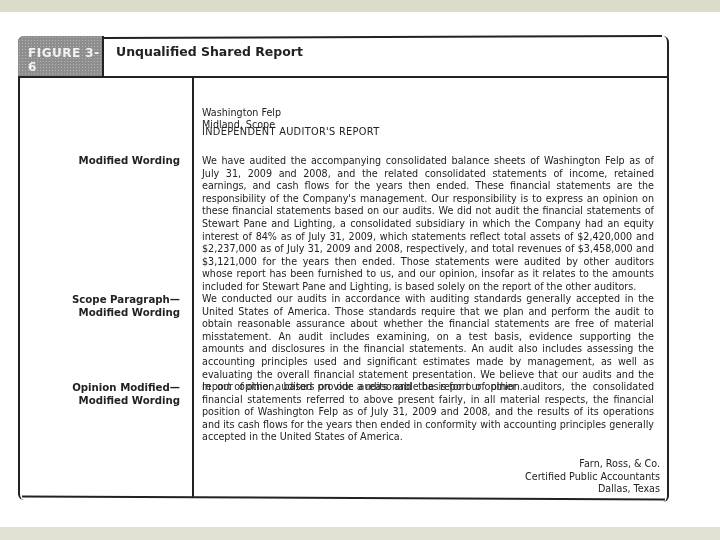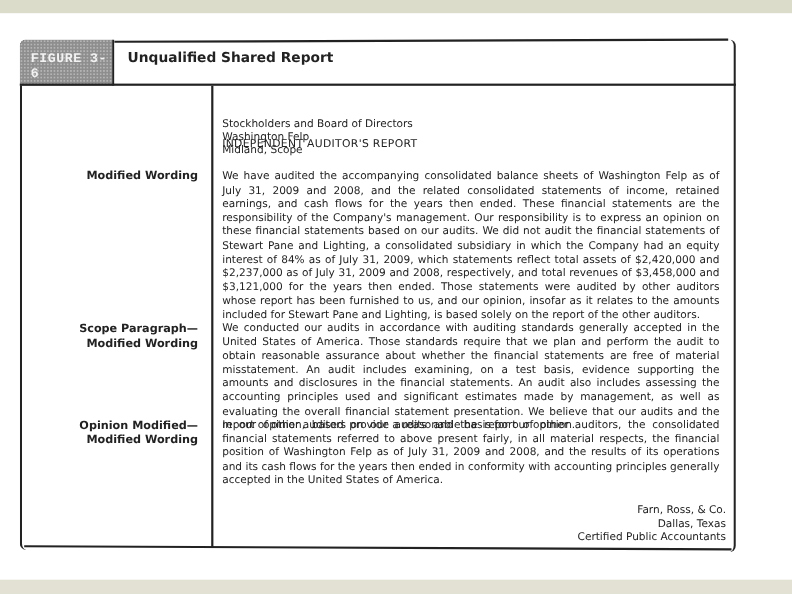--- a/index.html
+++ b/index.html
@@ -22,21 +22,20 @@
       position: absolute; left: 18px; top: 36px; width: 86px; height: 42px;
       background: #8e8e8e;
       background-image: radial-gradient(#b5b5b5 0.6px, transparent 0.7px);
       background-size: 3px 3px;
       border-top-left-radius: 6px;
       border-right: 2px solid #222;
       box-sizing: border-box;
       color: #f2f2f2; font-weight: bold; font-size: 12px;
       letter-spacing: 0.5px;
       padding: 10px 0 0 10px;
-      font-family: Liberation Mono, monospace;
     }
     .fig-title {
       position: absolute; left: 116px; top: 44px;
       font-family: "DejaVu Sans", sans-serif;
       font-weight: bold; font-size: 12.5px; color: #222;
     }
     .header-line {
       position: absolute; left: 18px; top: 76px; width: 651px; height: 2px; background: #222;
     }
     .top-line {
@@ -103,30 +102,29 @@
   <div>Modified Wording</div>
 </div>
 <div class="side-label" style="top:381px;">
   <div>Opinion Modified—</div>
   <div>Modified Wording</div>
 </div>
 
 <div class="report-title">INDEPENDENT AUDITOR'S REPORT</div>
 
 <div class="report addressee">
-  <div>Stockholders and Board of Directors</div>
   <div>Washington Felp</div>
   <div>Midland, Scope</div>
 </div>
 
 <div class="report para" style="top:155px;">We have audited the accompanying consolidated balance sheets of Washington Felp as of July 31, 2009 and 2008, and the related consolidated statements of income, retained earnings, and cash flows for the years then ended. These financial statements are the responsibility of the Company's management. Our responsibility is to express an opinion on these financial statements based on our audits. We did not audit the financial statements of Stewart Pane and Lighting, a consolidated subsidiary in which the Company had an equity interest of 84% as of July 31, 2009, which statements reflect total assets of $2,420,000 and $2,237,000 as of July 31, 2009 and 2008, respectively, and total revenues of $3,458,000 and $3,121,000 for the years then ended. Those statements were audited by other auditors whose report has been furnished to us, and our opinion, insofar as it relates to the amounts included for Stewart Pane and Lighting, is based solely on the report of the other auditors.</div>
 
 <div class="report para" style="top:293px;">We conducted our audits in accordance with auditing standards generally accepted in the United States of America. Those standards require that we plan and perform the audit to obtain reasonable assurance about whether the financial statements are free of material misstatement. An audit includes examining, on a test basis, evidence supporting the amounts and disclosures in the financial statements. An audit also includes assessing the accounting principles used and significant estimates made by management, as well as evaluating the overall financial statement presentation. We believe that our audits and the report of other auditors provide a reasonable basis for our opinion.</div>
 
 <div class="report para" style="top:381px;">In our opinion, based on our audits and the report of other auditors, the consolidated financial statements referred to above present fairly, in all material respects, the financial position of Washington Felp as of July 31, 2009 and 2008, and the results of its operations and its cash flows for the years then ended in conformity with accounting principles generally accepted in the United States of America.</div>
 
 <div class="signature">
   <div>Farn, Ross, &amp; Co.</div>
+  <div>Certified Public Accountants</div>
   <div>Dallas, Texas</div>
-  <div>Certified Public Accountants</div>
 </div>
 
 <div class="bottom-band"></div>
 
 </body></html>

